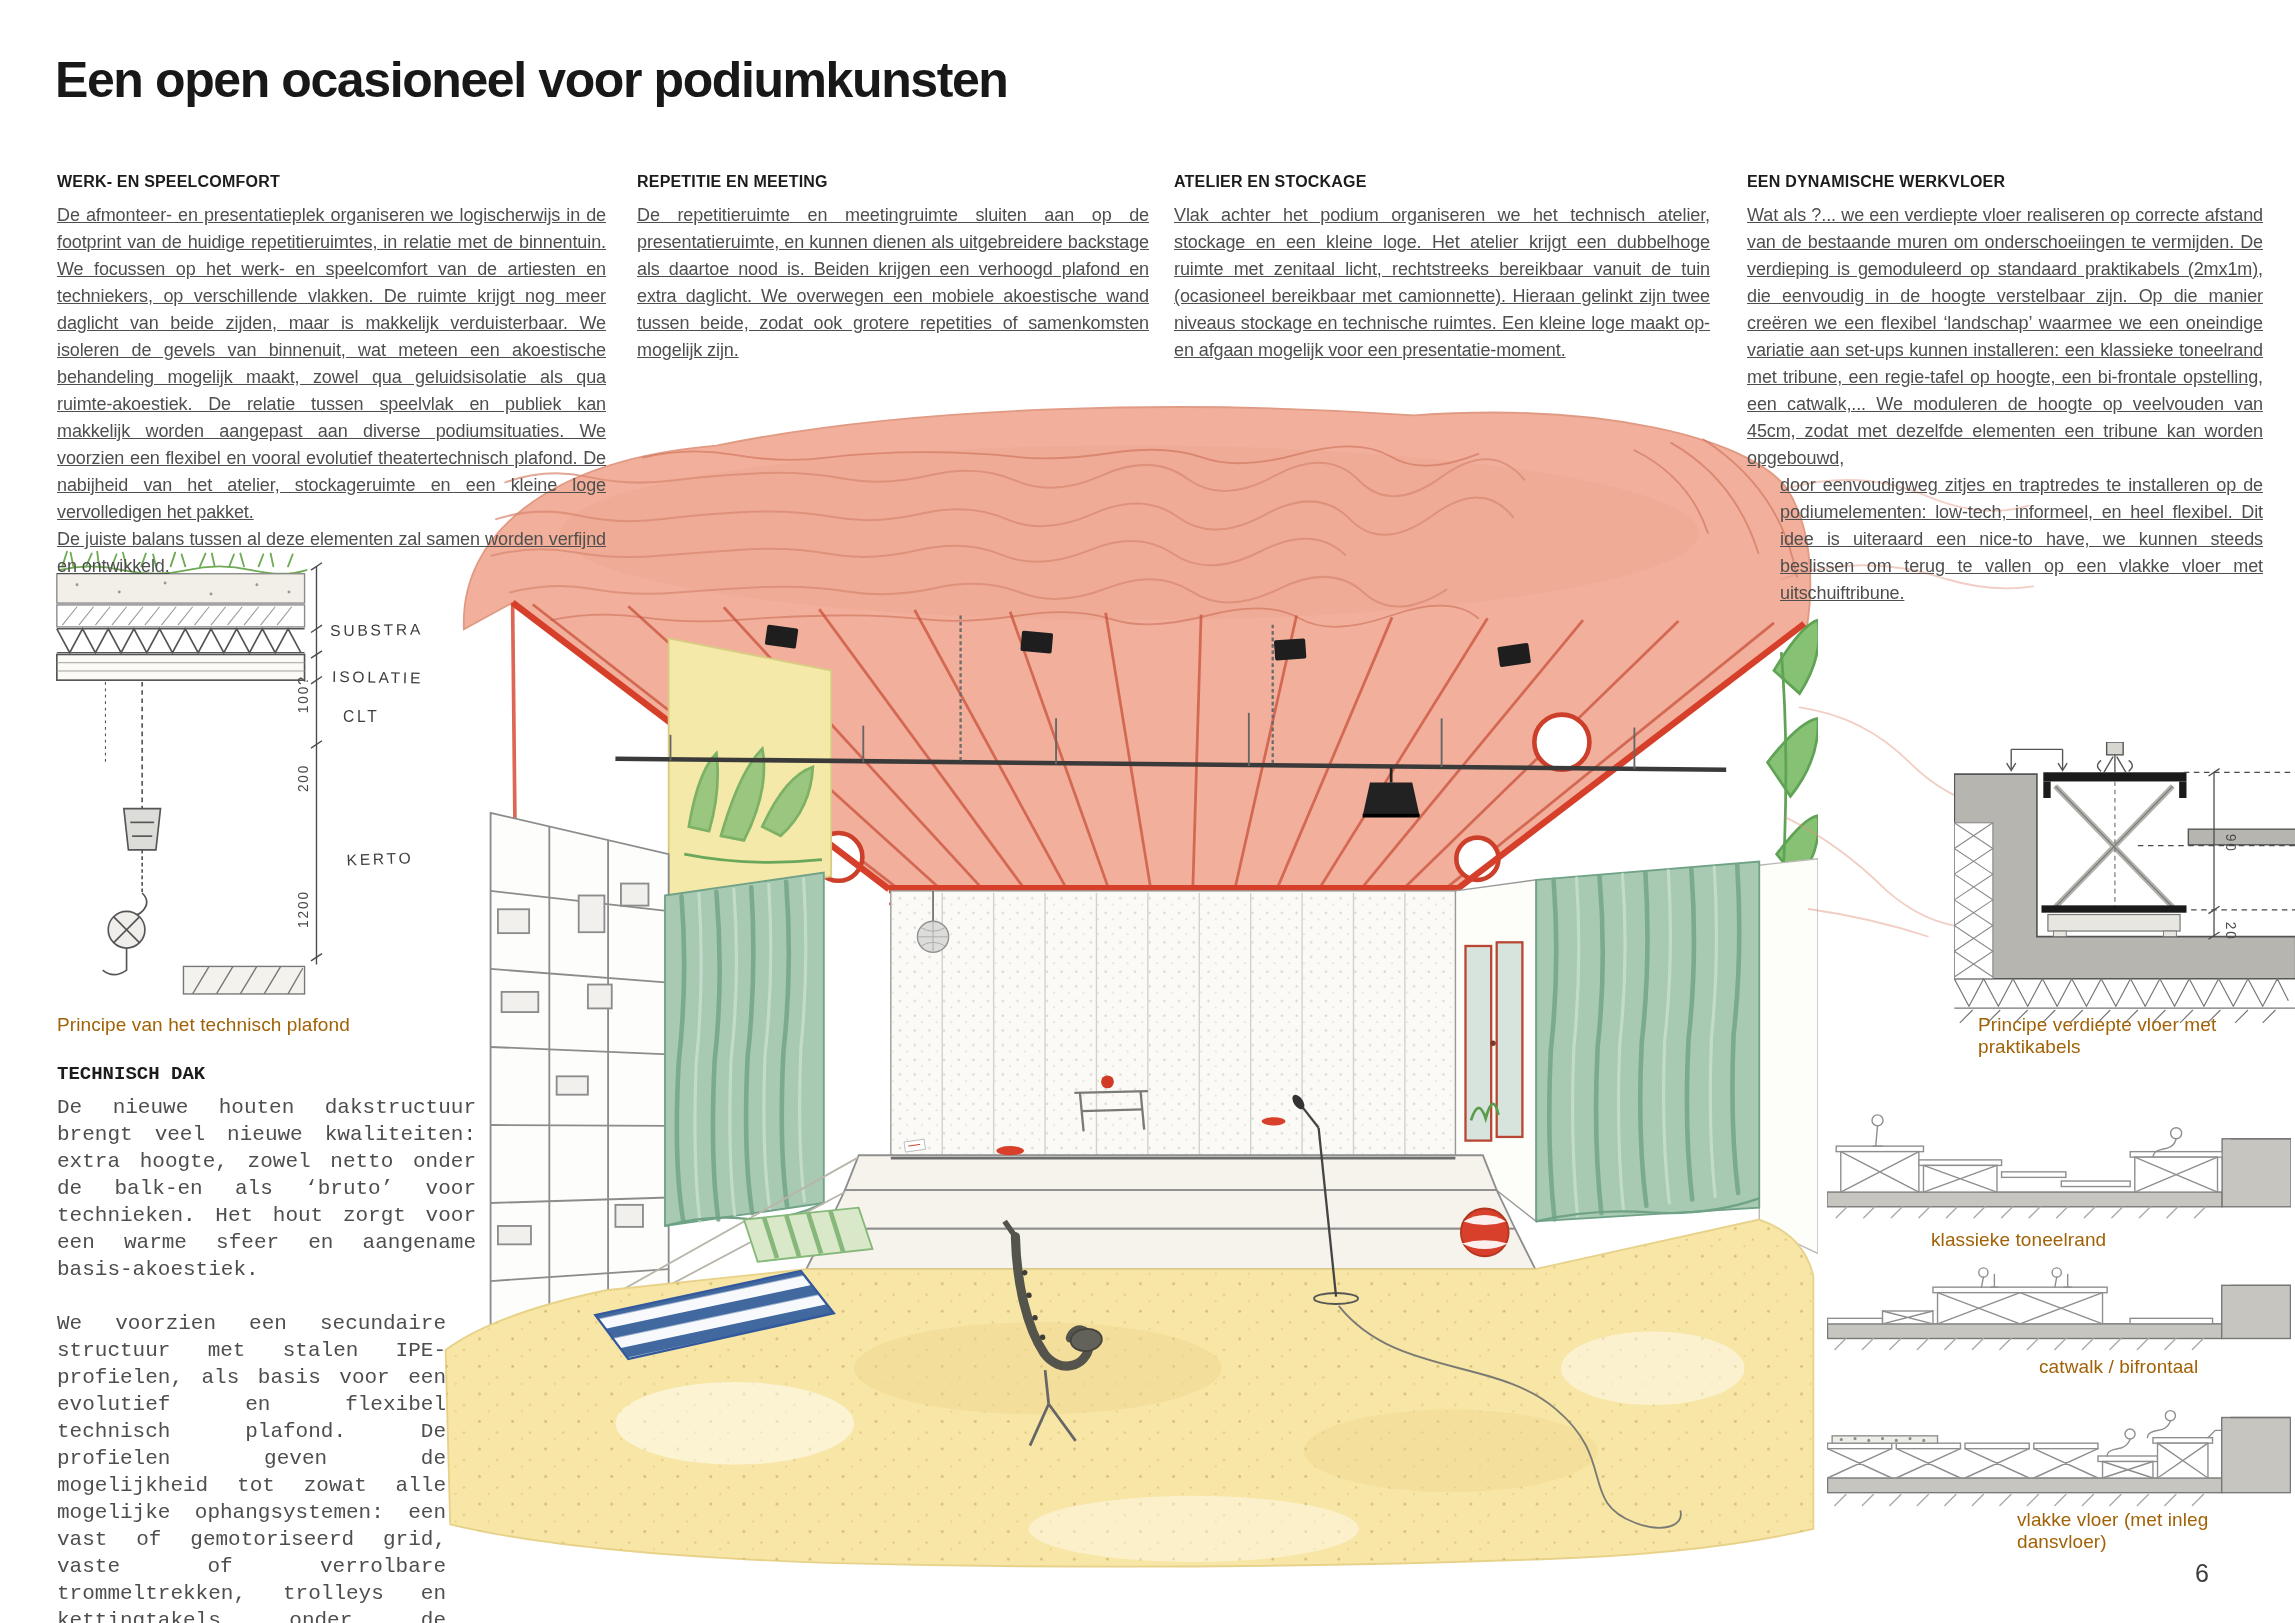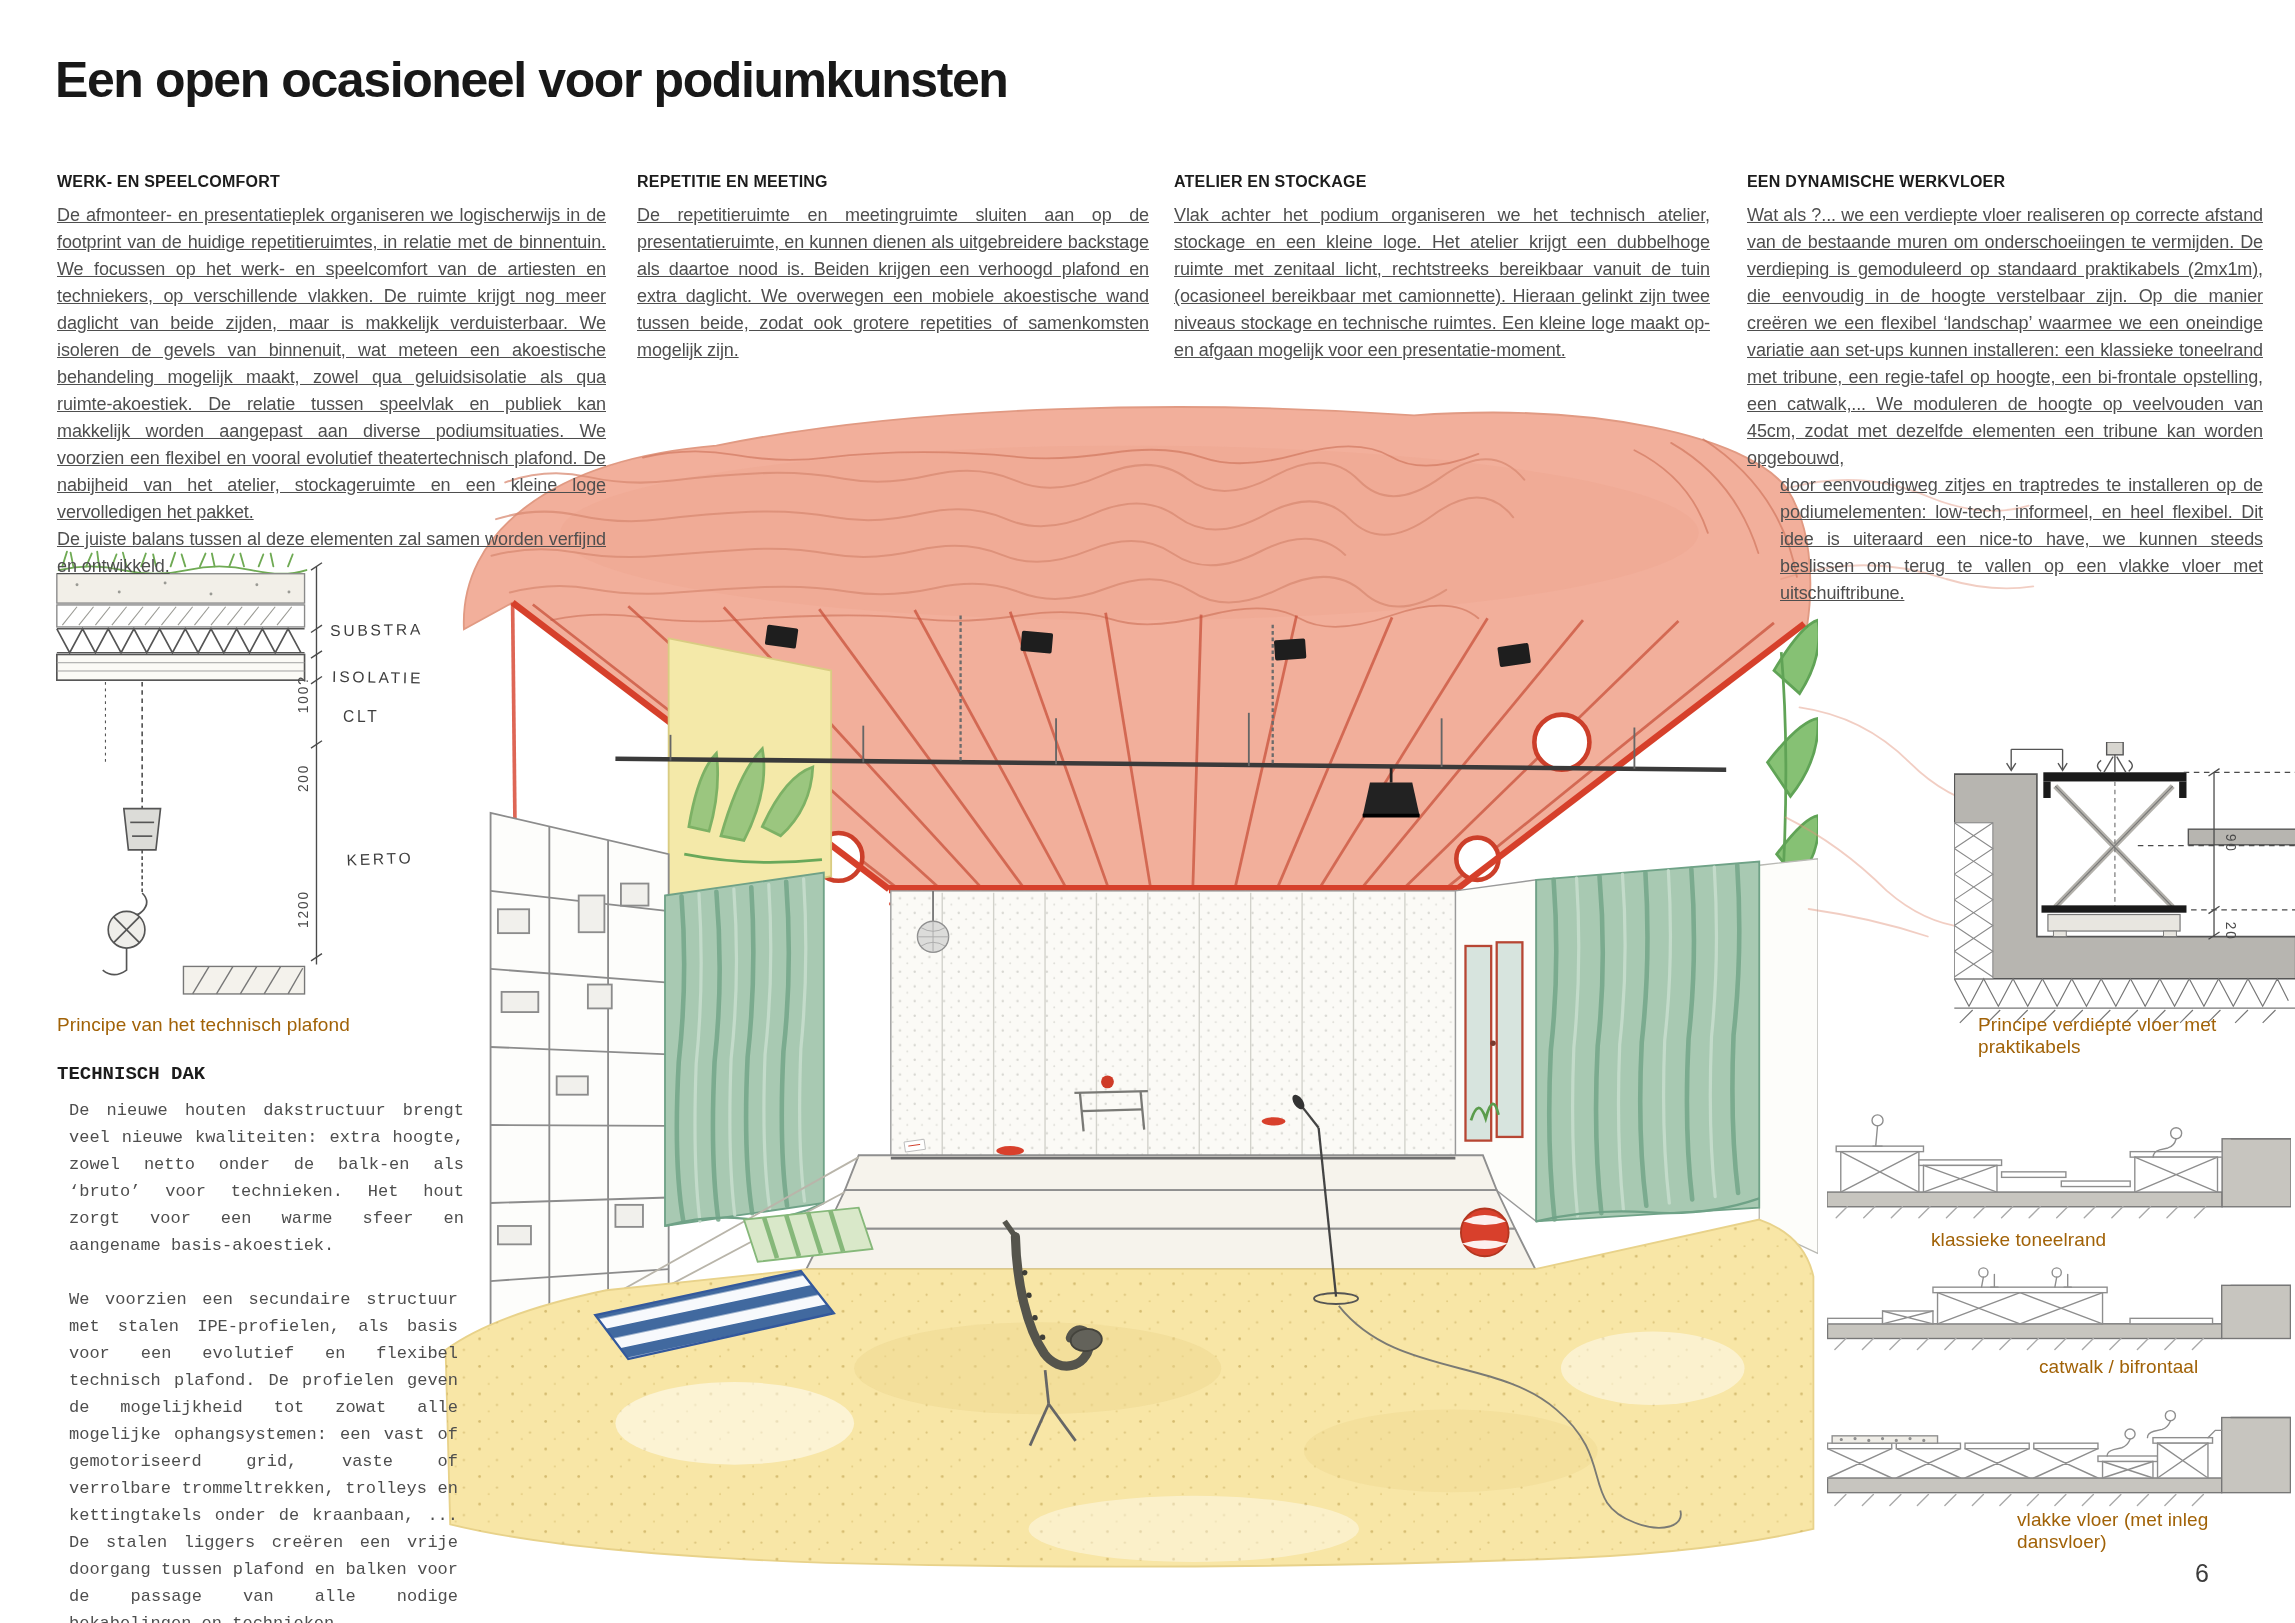--- a/index.html
+++ b/index.html
@@ -10,21 +10,21 @@
   .col{position:absolute;top:173px;}
   .col h3{margin:0 0 11px 0;font-size:16px;font-weight:bold;color:#1c1c1c;letter-spacing:0.2px;}
   .col p{margin:0;font-size:18px;line-height:27px;color:#4e4e4e;text-align:justify;letter-spacing:-0.1px;text-decoration:underline;}
   .col p.right{padding-left:33px;}
   #col1{left:57px;width:549px;}
   #col2{left:637px;width:512px;}
   #col3{left:1174px;width:536px;}
   #col4{left:1747px;width:516px;}
   .tech{position:absolute;left:57px;top:1063px;width:419px;font-family:Liberation Mono, monospace;}
   .tech h3{margin:0 0 9.2px 0;font-size:19px;font-weight:bold;color:#1c1c1c;}
-  .tech p{margin:12px;font-size:17px;line-height:27px;color:#4e4e4e;text-align:justify;}
+  .tech p{margin:0;font-size:21px;line-height:27px;color:#4e4e4e;text-align:justify;}
   .tech p + p{margin-top:27px;width:389px;}
   .caption{position:absolute;font-size:19px;color:#a16207;letter-spacing:0.1px;}
   .pagenum{position:absolute;left:2195px;top:1559px;font-size:25px;color:#3c3c3c;}
   svg{position:absolute;}
   .sk-label{font-family:"Liberation Sans",sans-serif;font-size:17px;letter-spacing:3px;fill:#3e3e3e;}
   .sk-dim{font-family:"Liberation Sans",sans-serif;font-size:15px;letter-spacing:2px;fill:#4a4a4a;}
 </style>
 </head>
 <body>
 

